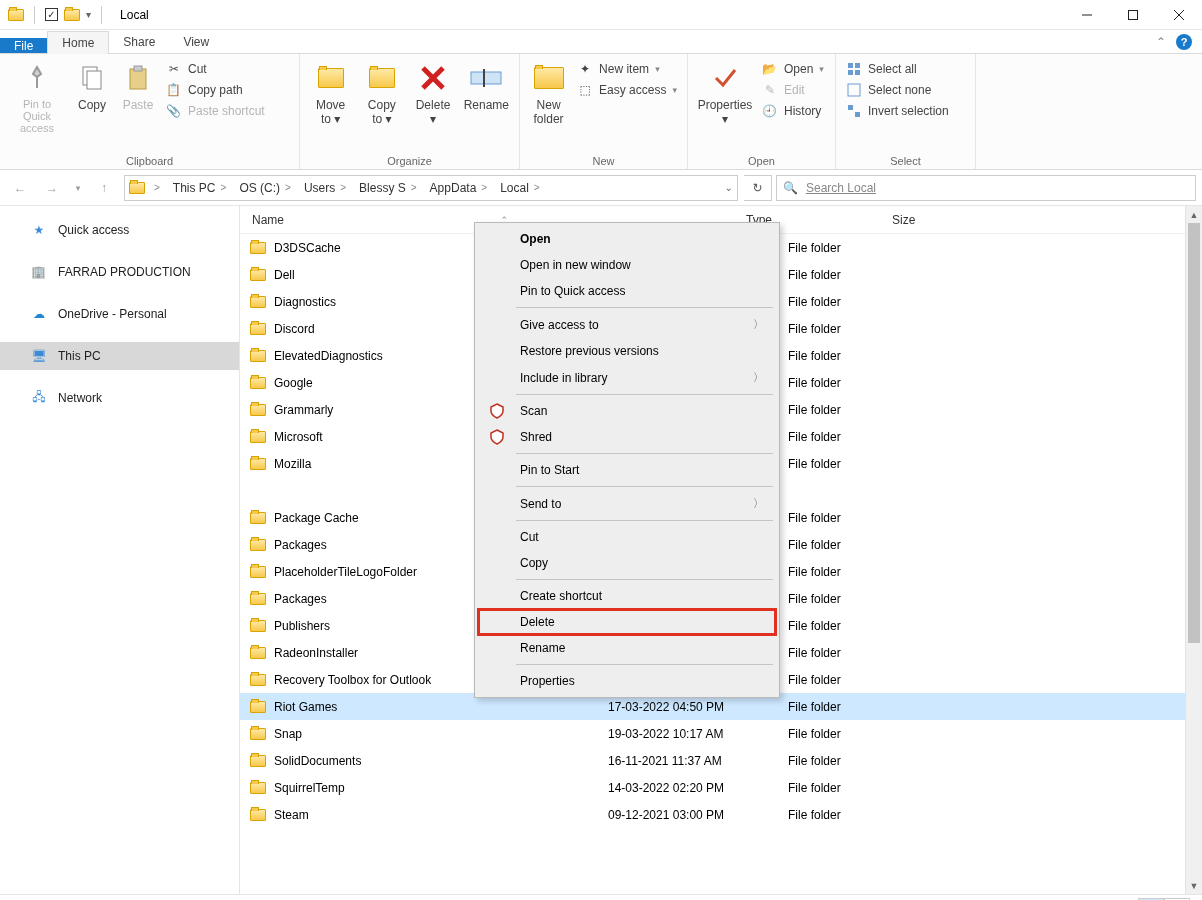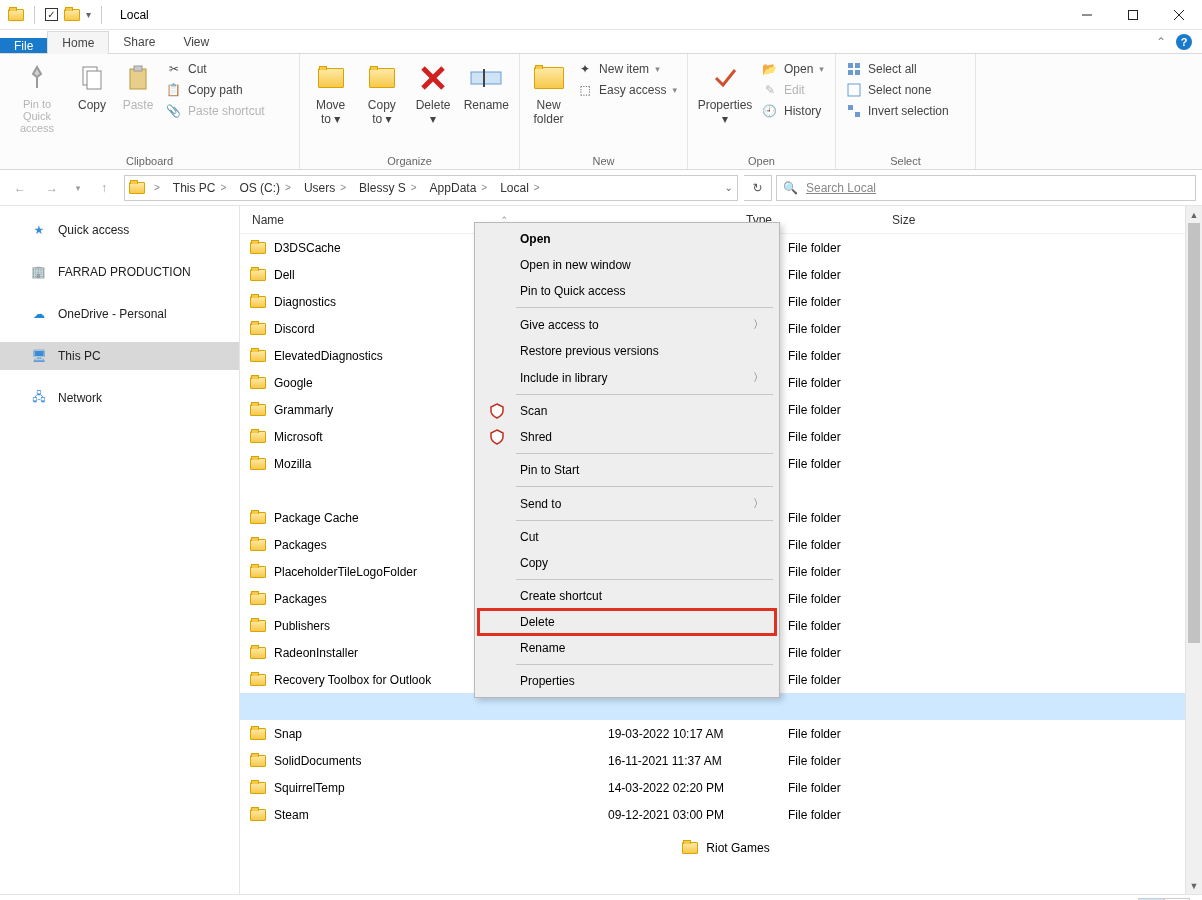--- a/index.html
+++ b/index.html
@@ -52,21 +52,21 @@
 .side-item .sico { width:18px; height:16px; display:flex; align-items:center; justify-content:center;}
 
 .listarea { flex:1; position:relative; overflow:hidden;}
 .list-headers { display:flex; height:28px; align-items:center; border-bottom:1px solid #f0f0f0; color:#333;}
 .list-headers .col { padding:0 12px;}
 .col-name { flex:0 0 320px; display:flex; align-items:center; gap:6px;}
 .col-date { flex:0 0 180px;}
 .col-type { flex:0 0 140px;}
 .col-size { flex:0 0 100px;}
 .row { display:flex; height:27px; align-items:center; padding-left:10px;}
-.row.selected { background:#cde8ff;flex-direction:column;}
+.row.selected { background:#cde8ff;}
 .row .cname { flex:0 0 310px; display:flex; align-items:center; gap:8px;}
 .row .cdate { flex:0 0 180px;margin-left:48px;}
 .row .ctype { flex:0 0 140px;}
 .row .csize { flex:0 0 100px;}
 .scrollbar { position:absolute; right:0; top:0; bottom:0; width:17px; background:#f0f0f0; border-left:1px solid #e2e2e2; display:flex; flex-direction:column; align-items:center;}
 .scrollbar .arr { height:17px; width:100%; display:flex; align-items:center; justify-content:center; color:#666; font-size:9px;}
 .scrollbar .track { flex:1; width:100%; position:relative;}
 .scrollbar .thumb { position:absolute; left:2px; right:2px; top:0; height:420px; background:#c2c2c2;}
 
 

